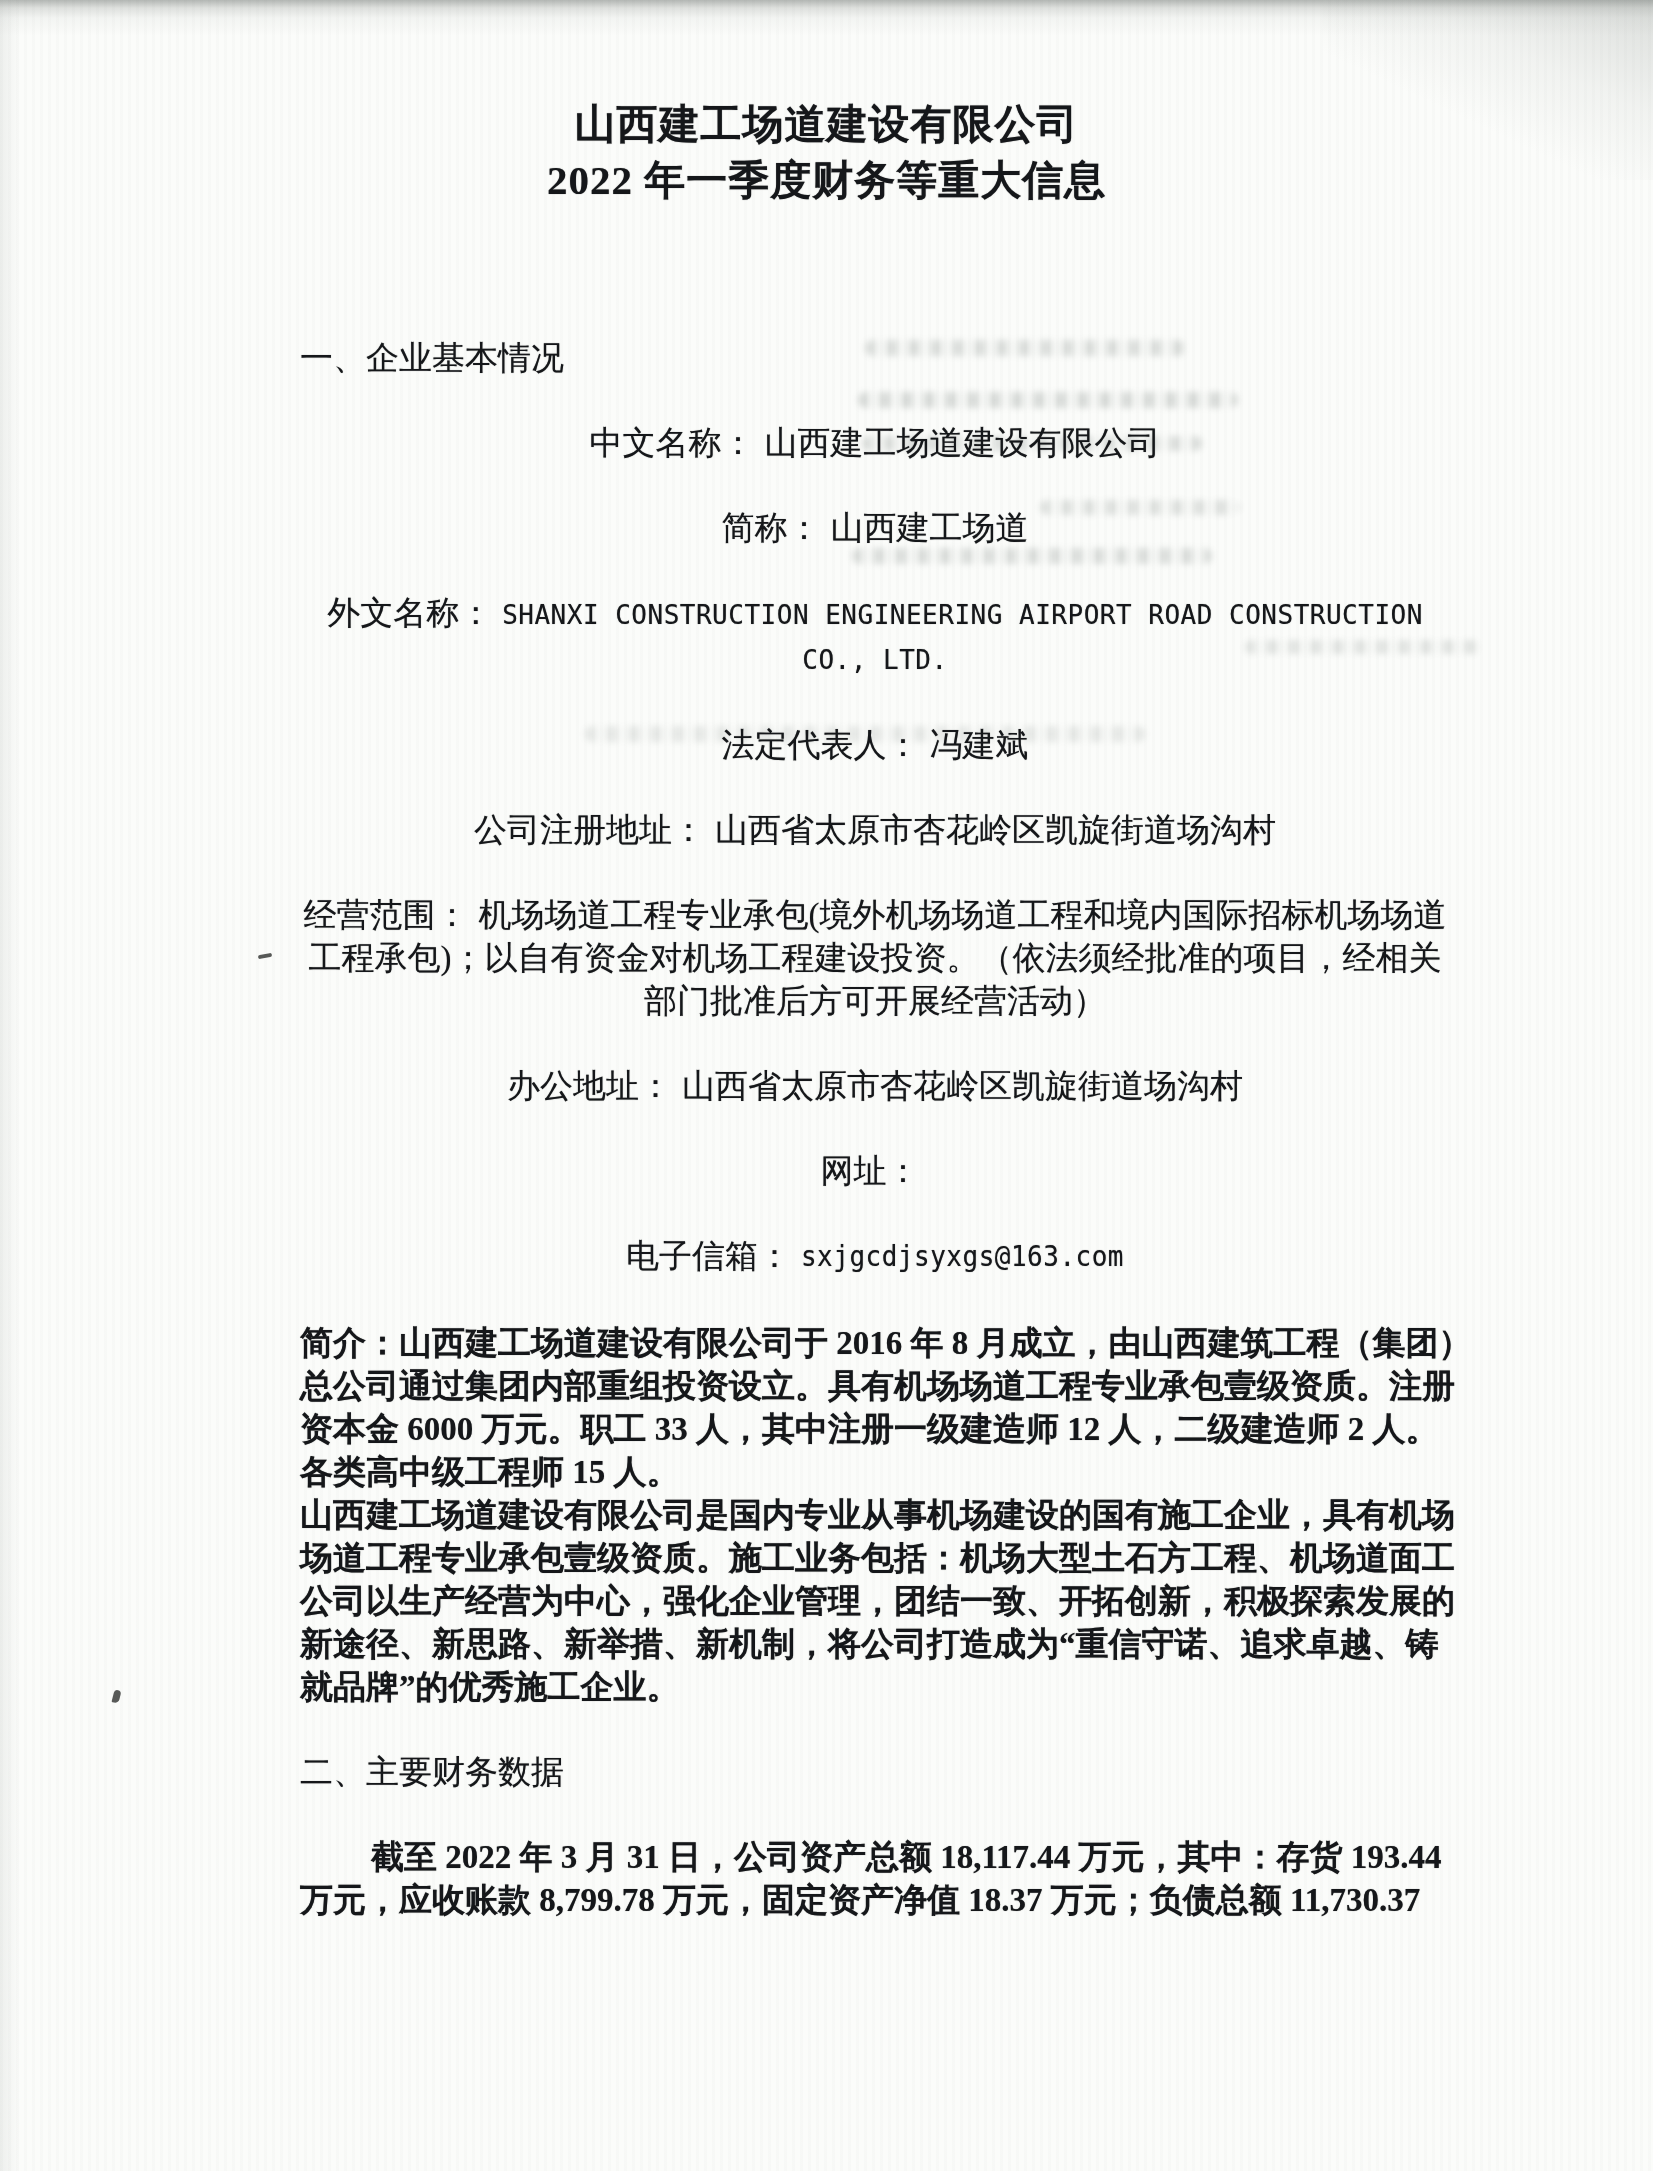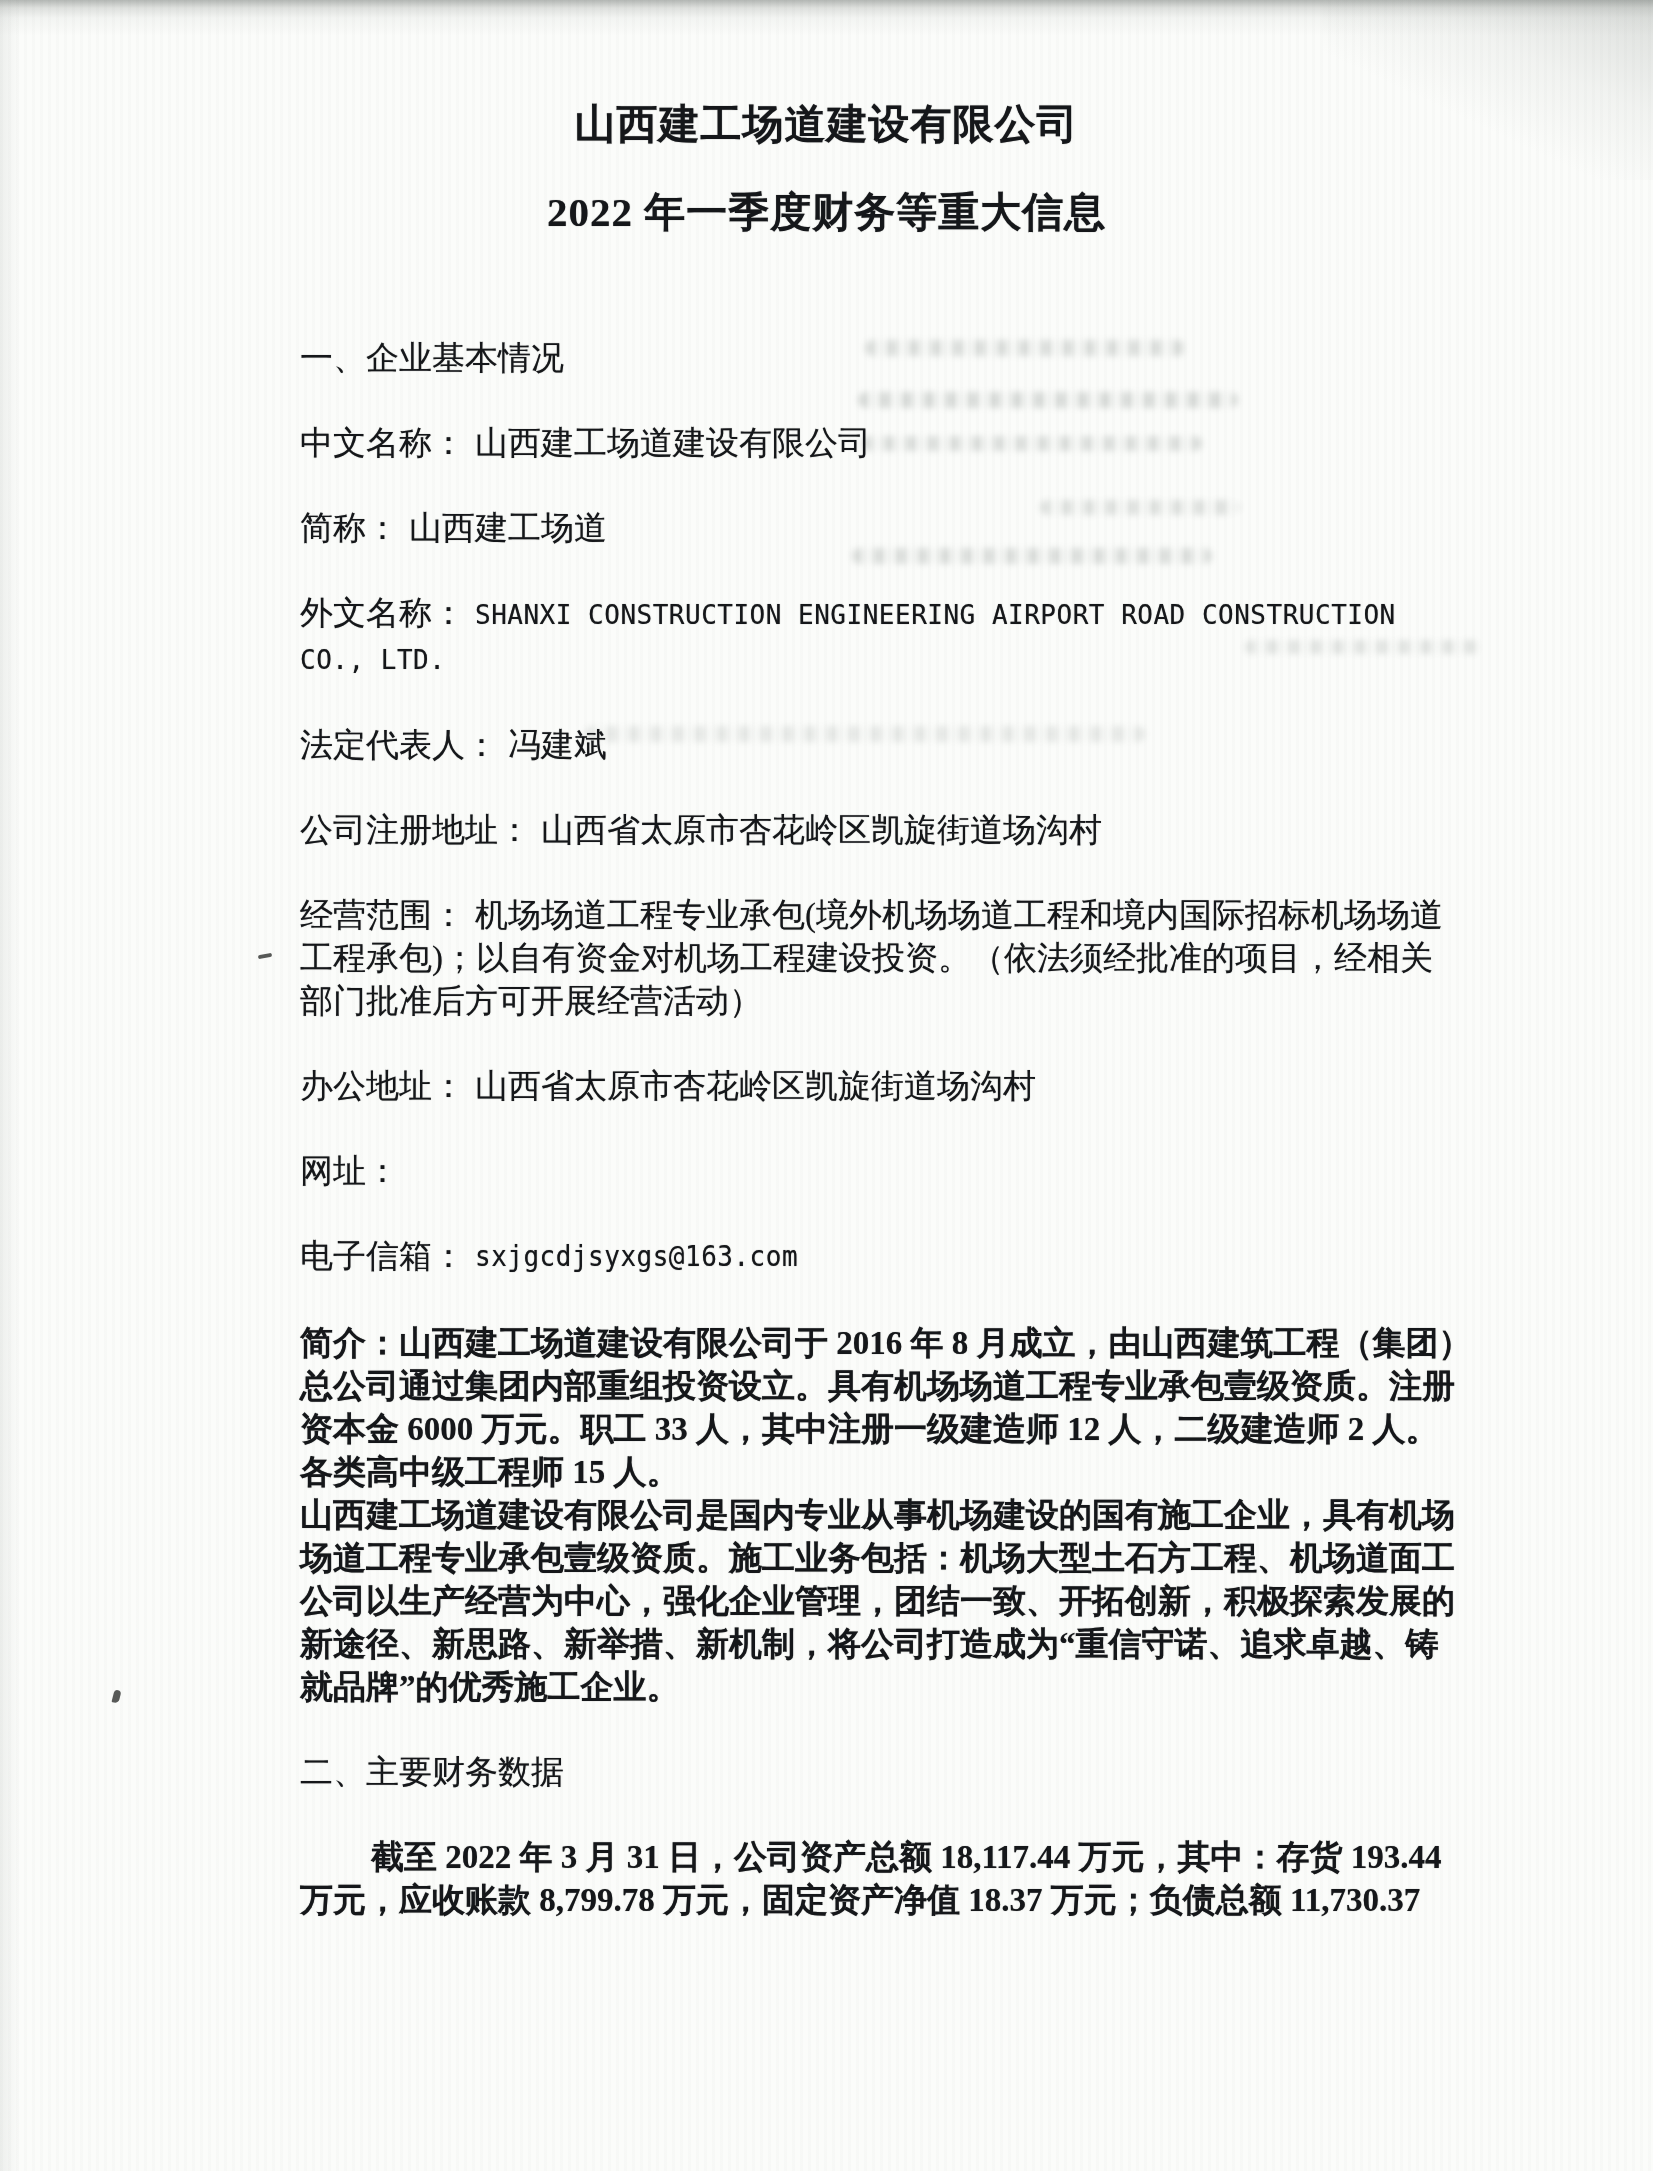--- a/index.html
+++ b/index.html
@@ -55,30 +55,30 @@
   }
 
   
   .title {
     position: absolute; top: 96px; left: 0; width: 100%; z-index: 2;
     text-align: center; font-weight: 700;
     font-size: 41px; letter-spacing: 1px;
     text-shadow: 0 0 1px rgba(0,0,0,0.55);
   }
   .title-line { line-height: 56px; }
-  .title-line + .title-line { margin-top: 32px; }
+  .title-line + .title-line { }
 
   .content {
     position: absolute; left: 300px; top: 337px; width: 1150px; z-index: 2;
     font-size: 33px; line-height: 43px; font-weight: 500;
     text-shadow: 0 0 0.9px rgba(12,14,12,0.55);
   }
   .heading { margin-bottom: 42px; }
   .fields { }
-  .frow { margin-bottom: 42px; }
+  .frow { margin-bottom: 42px; text-align: center; }
   .flabel { margin-right: 10px; }
   .fvalue { }
   
   .fields > div:nth-of-type(3) .fvalue,
   .fields > div:nth-of-type(9) .fvalue,
   .fields > div:nth-of-type(11) .fvalue {
     font-family: "DejaVu Sans Mono", "Liberation Mono", monospace;
     font-size: 26px; letter-spacing: 0.5px;
   }
   .fields > div:nth-of-type(9) .fvalue,

